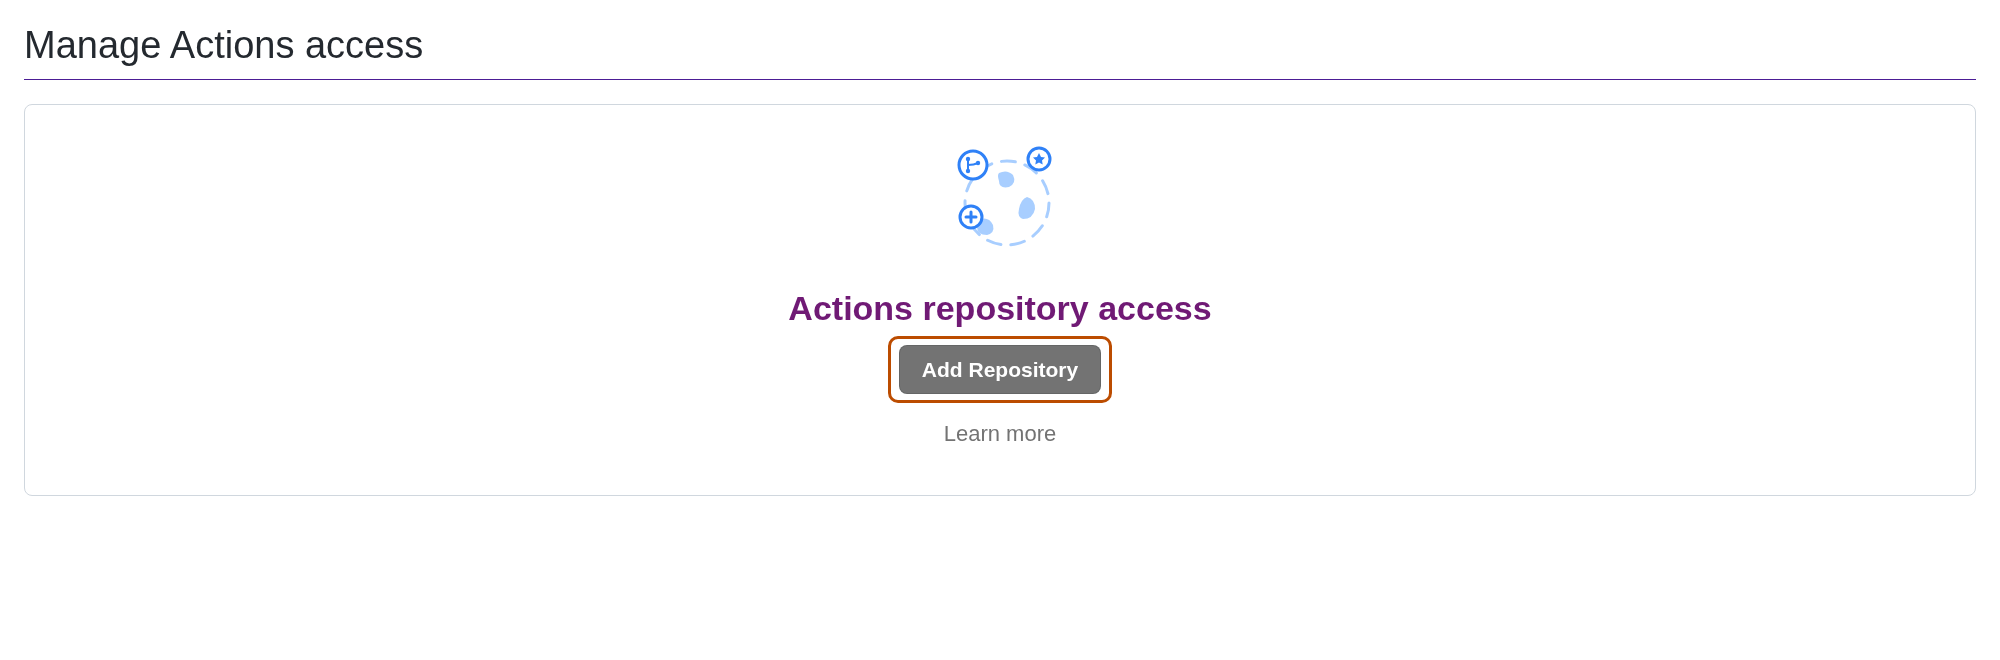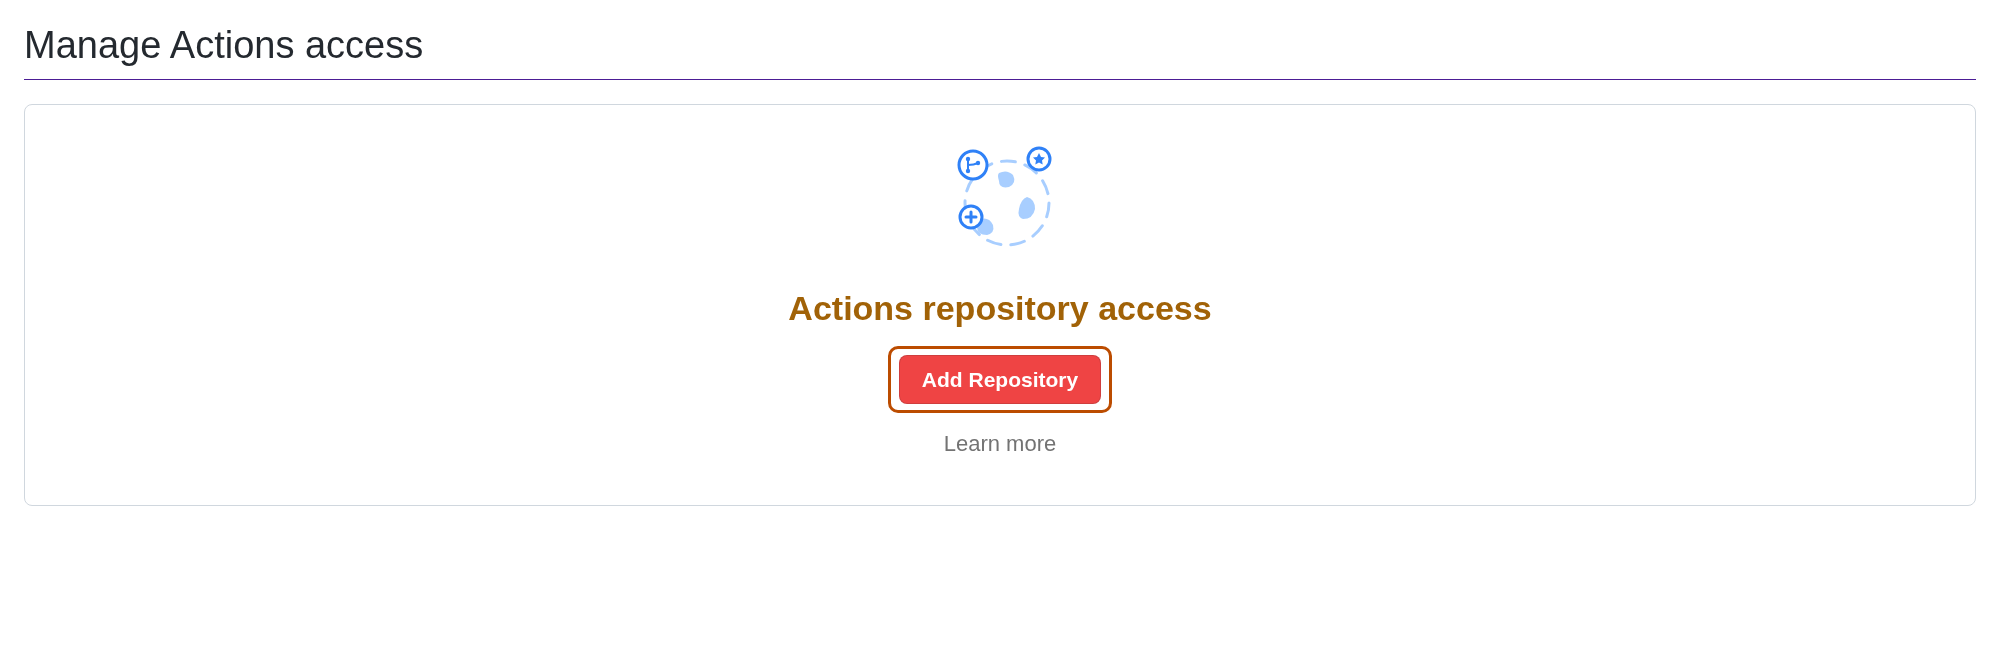--- a/index.html
+++ b/index.html
@@ -31,31 +31,31 @@
       align-items: center;
     }
     .illustration {
       width: 110px;
       height: 104px;
       margin-bottom: 40px;
     }
     .card-heading {
       font-size: 34px;
       font-weight: 700;
-      color: #a16207;
-      margin-bottom: 18px;
+      color: #701a75;
+      margin-bottom: 8px;
     }
     .highlight-wrap {
       border: 3px solid #bc4c00;
       border-radius: 10px;
       padding: 6px 8px;
       margin-bottom: 18px;
     }
     .btn-primary {
-      background: #ef4444;
+      background: #737373;
       color: #ffffff;
       border: 1px solid rgba(27,31,36,0.15);
       border-radius: 8px;
       font-size: 21px;
       font-weight: 600;
       padding: 10px 22px;
       cursor: pointer;
       line-height: 1.3;
     }
     .learn-link {

